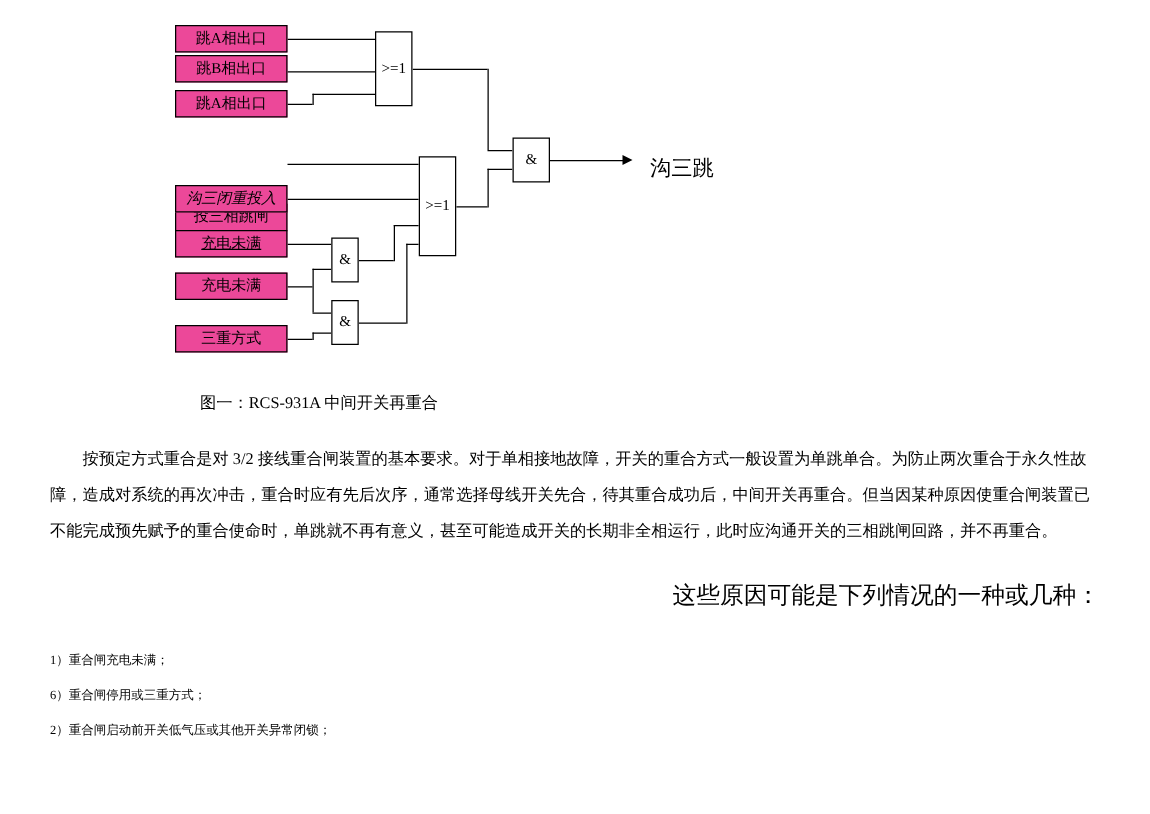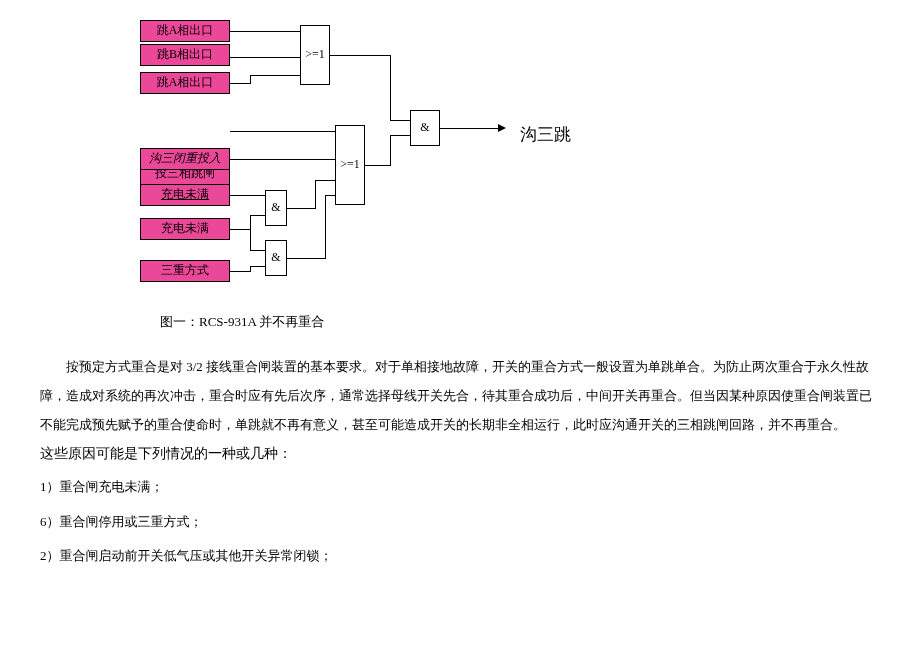--- a/index.html
+++ b/index.html
@@ -61,26 +61,26 @@
       border-bottom: 4px solid transparent;
       border-left: 8px solid #000;
     }
     .caption {
       margin-left: 120px;
       margin-bottom: 20px;
       font-size: 13px;
     }
     .para {
       text-indent: 2em;
-      margin-bottom: 0;
+      margin-bottom: 17px;
       font-size: 13px;
       line-height: 2.2;
     }
-    .list-intro { margin-bottom: 3px; font-size: 14px; line-height: 2.2;}
-    .list-item { margin-bottom: 6px; font-size: 13px; line-height: 2.2;}
+    .list-intro { margin-bottom: 20px; font-size: 19px; line-height: 2.2; text-align: right;}
+    .list-item { margin-bottom: 6px; font-size: 10px; line-height: 2.2;}
   </style>
 </head>
 <body>
 
 <div class="diagram">
 
   <div class="input-box" style="left:0;top:0;">
       <span>跳A相出口</span>
     </div>
   <div class="input-box" style="left:0;top:24px;">
@@ -162,20 +162,20 @@
   <div class="wire hwire" style="left:225px;top:145px;width:25px;"></div>
   <div class="wire vwire" style="left:250px;top:115px;height:31px;"></div>
   <div class="wire hwire" style="left:250px;top:115px;width:20px;"></div>
 
   <div class="wire hwire" style="left:300px;top:108px;width:60px;"></div>
   <div class="arrow" style="left:358px;top:104px;"></div>
 
   <div class="output-text" style="left:380px;top:100px;"><span>沟三跳</span></div>
 </div>
 
-<div class="caption"><span>图一：RCS-931A 并不再重合</span></div>
+<div class="caption"><span>图一：RCS-931A 中间开关再重合</span></div>
 
 <p class="para"><span>按预定方式重合是对 3/2 接线重合闸装置的基本要求。对于单相接地故障，开关的重合方式一般设置为单跳单合。为防止两次重合于永久性故障，造成对系统的再次冲击，重合时应有先后次序，通常选择母线开关先合，待其重合成功后，中间开关再重合。但当因某种原因使重合闸装置已不能完成预先赋予的重合使命时，单跳就不再有意义，甚至可能造成开关的长期非全相运行，此时应沟通开关的三相跳闸回路，并不再重合。</span></p>
 
 <p class="list-intro"><span>这些原因可能是下列情况的一种或几种：</span></p>
 <p class="list-item"><span>1）重合闸充电未满；</span></p>
 <p class="list-item"><span>6）重合闸停用或三重方式；</span></p>
 <p class="list-item"><span>2）重合闸启动前开关低气压或其他开关异常闭锁；</span></p>
 
 </body></html>

